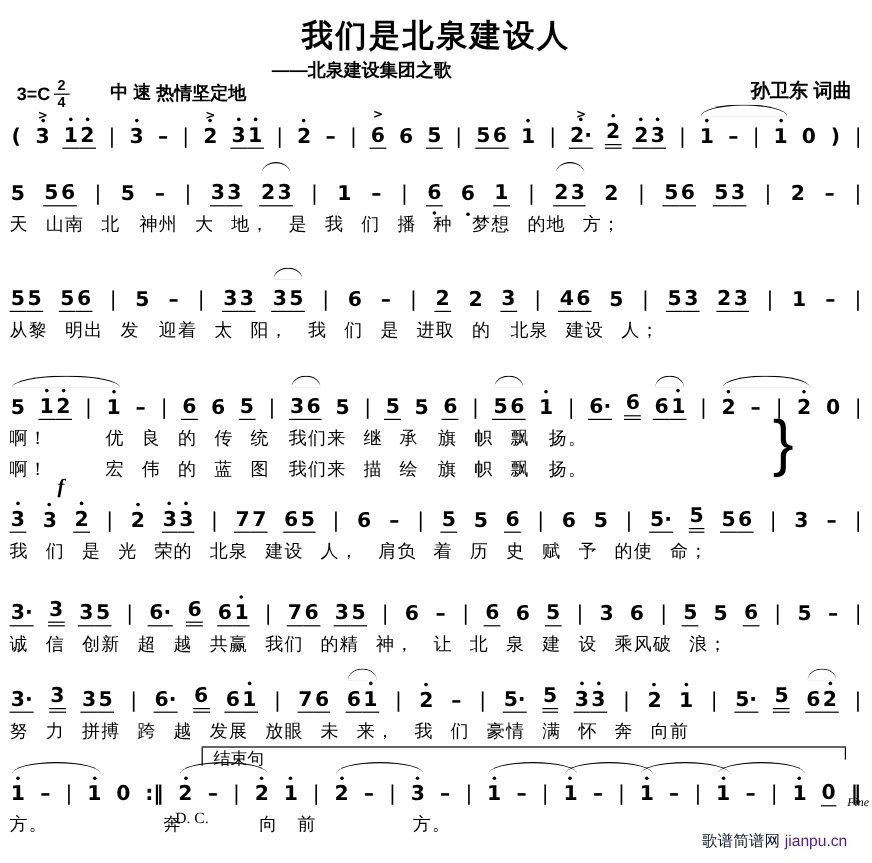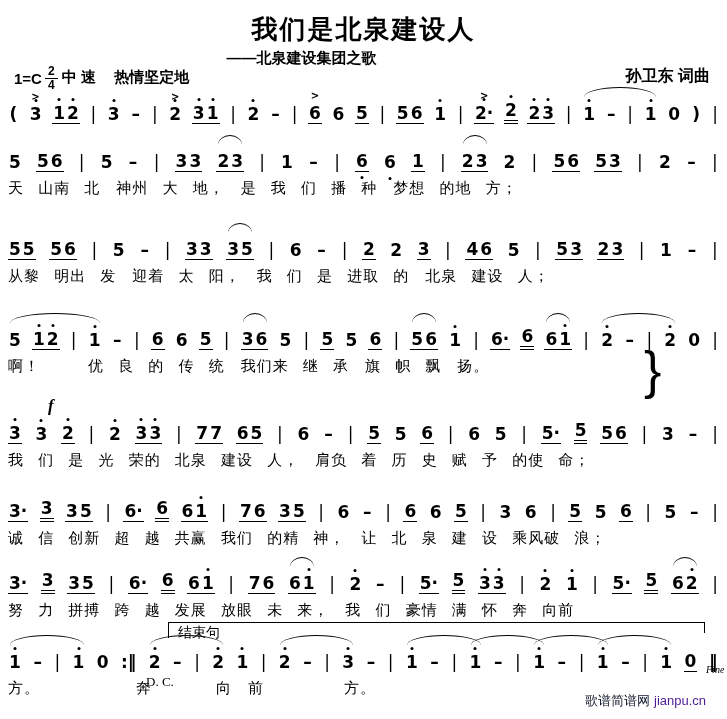--- a/index.html
+++ b/index.html
@@ -7,21 +7,21 @@
         font-family:"Liberation Sans",sans-serif;color:#000;border-radius:10px;}
   .abs{position:absolute;}
   
   #title{top:12px;left:0;width:727px;text-align:center;font-size:26px;font-weight:bold;letter-spacing:2px;}
   #subtitle{top:49px;left:0;width:603px;text-align:center;font-size:15px;font-weight:bold;}
   #meta{top:66px;left:14px;width:700px;height:22px;font-size:15px;font-weight:bold;}
   #key{display:inline-block;vertical-align:middle;}
   .meter{display:inline-block;vertical-align:middle;text-align:center;font-size:12px;line-height:11px;margin-left:3px;font-weight:bold;}
   .mnum{display:block;border-bottom:1px solid #000;padding:0 3px 1px 3px;}
   .mden{display:block;padding-top:1px;}
-  #tempo{} #expr{margin-left:14px;}
+  #tempo{margin-left:30px;} #expr{}
   #credit{position:absolute;right:4px;top:0;font-size:16px;font-weight:bold;}
   
   .system{position:absolute;left:8px;width:711px;}
   .notes-row{position:relative;display:flex;justify-content:space-between;align-items:flex-end;
              height:24px;font-family:"DejaVu Sans",sans-serif;font-size:17px;font-weight:bold;}
   .grp{display:inline-flex;}
   .tok{display:inline-block;position:relative;text-align:center;line-height:20px;min-width:9px;padding:0 1px;}
   .tok.u1{border-bottom:1.6px solid #000;}
   .tok.u2{border-bottom:4px double #000;}
   .tok.bar{font-weight:400;min-width:5px;}
@@ -45,21 +45,21 @@
 </style>
 </head>
 <body>
 
 <div id="page">
 
   <div class="abs" id="title">我们是北泉建设人</div>
   <div class="abs" id="subtitle">——北泉建设集团之歌</div>
 
   <div class="abs" id="meta">
-    <span id="key">1=C</span><span class="meter"><span class="mnum">2</span><span class="mden">4</span></span>
+    <span id="key">3=C</span><span class="meter"><span class="mnum">2</span><span class="mden">4</span></span>
     <span id="tempo">中 速</span>
     <span id="expr">热情坚定地</span>
     <span id="credit">孙卫东 词曲</span>
   </div>
 
   <div id="systems">
       <div class="system" style="top: 100px;">
         <div class="notes-row">
           <span class="grp">
             <span class="tok"><span class="num">(</span></span>
@@ -433,20 +433,21 @@
           <span class="grp">
             <span class="tok bar"><span class="num">|</span></span>
           </span>
           <div class="arc" style="left: 2px; width: 90px;"></div>
           <div class="arc" style="left: 235px; width: 24px;"></div>
           <div class="arc" style="left: 404px; width: 24px;"></div>
           <div class="arc" style="left: 538px; width: 24px;"></div>
           <div class="arc" style="left: 594px; width: 73px;"></div>
         </div>
         <div class="lyric">啊！　　　优 良 的 传 统　我们来 继 承　旗 帜 飘　扬。</div>
+        <div class="lyric">啊！　　　宏 伟 的 蓝 图　我们来 描 绘　旗 帜 飘　扬。</div>
       </div>
       <div class="system" style="top: 420px;">
         <div class="notes-row">
           <span class="grp">
             <span class="tok u1"><span class="num">3</span><span class="dot-up"></span></span>
           </span>
           <span class="grp">
             <span class="tok"><span class="num">3</span><span class="dot-up"></span></span>
           </span>
           <span class="grp">

